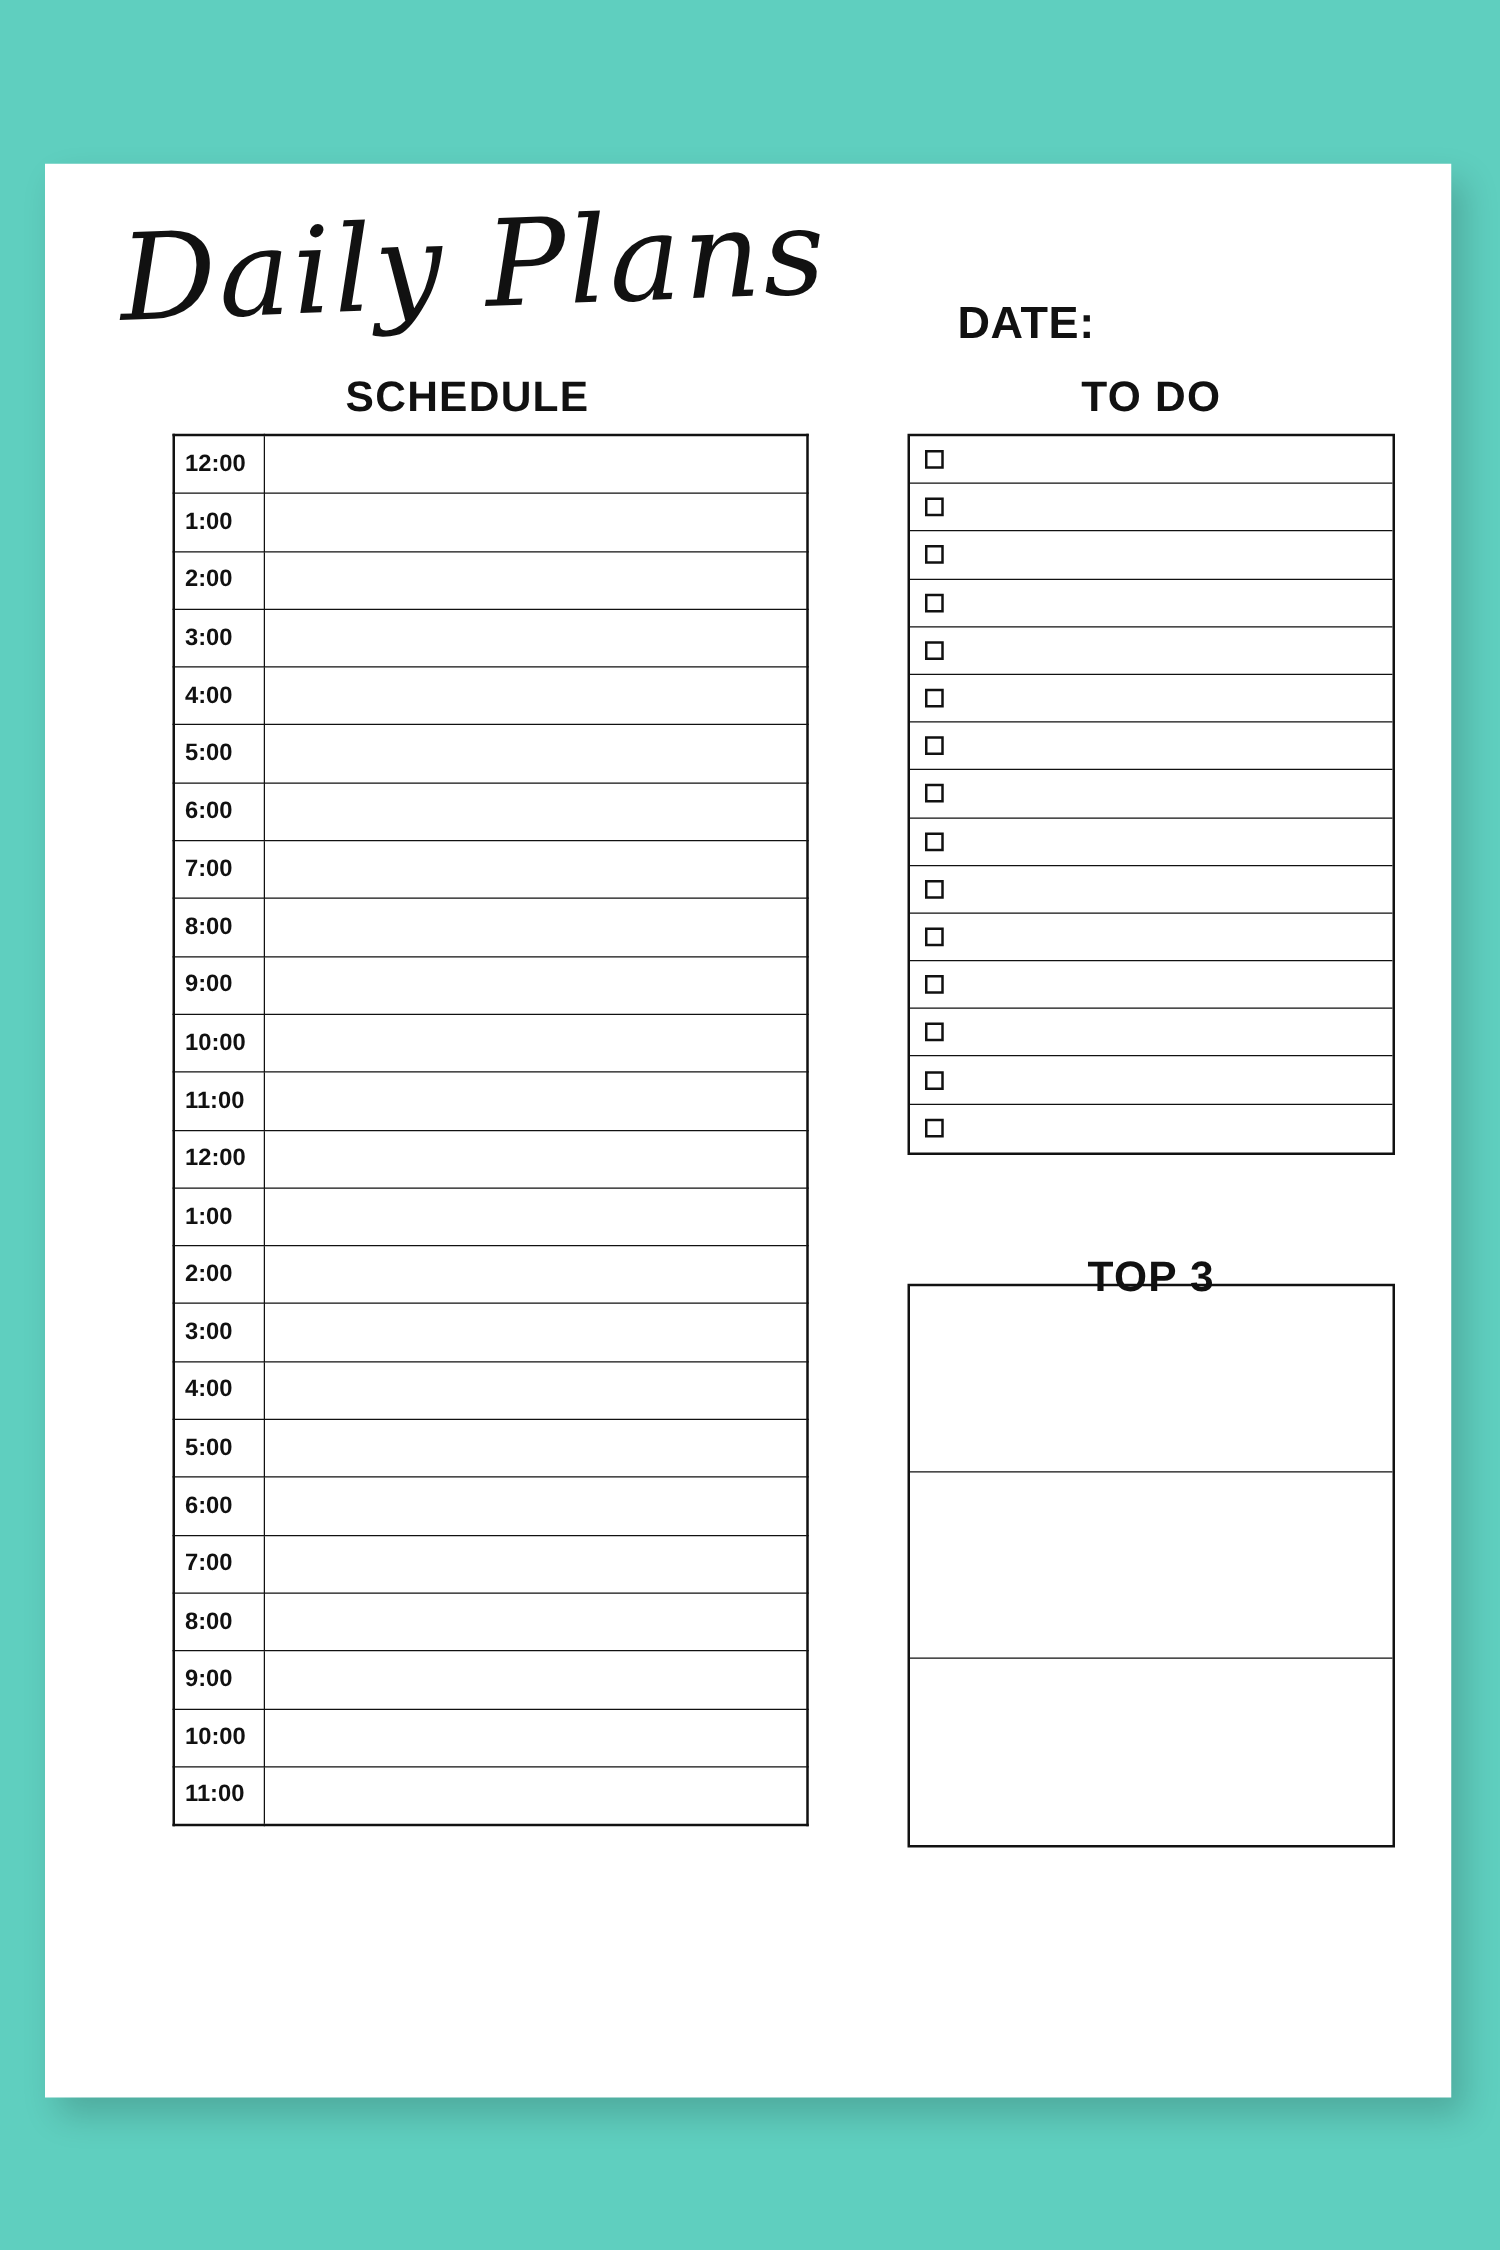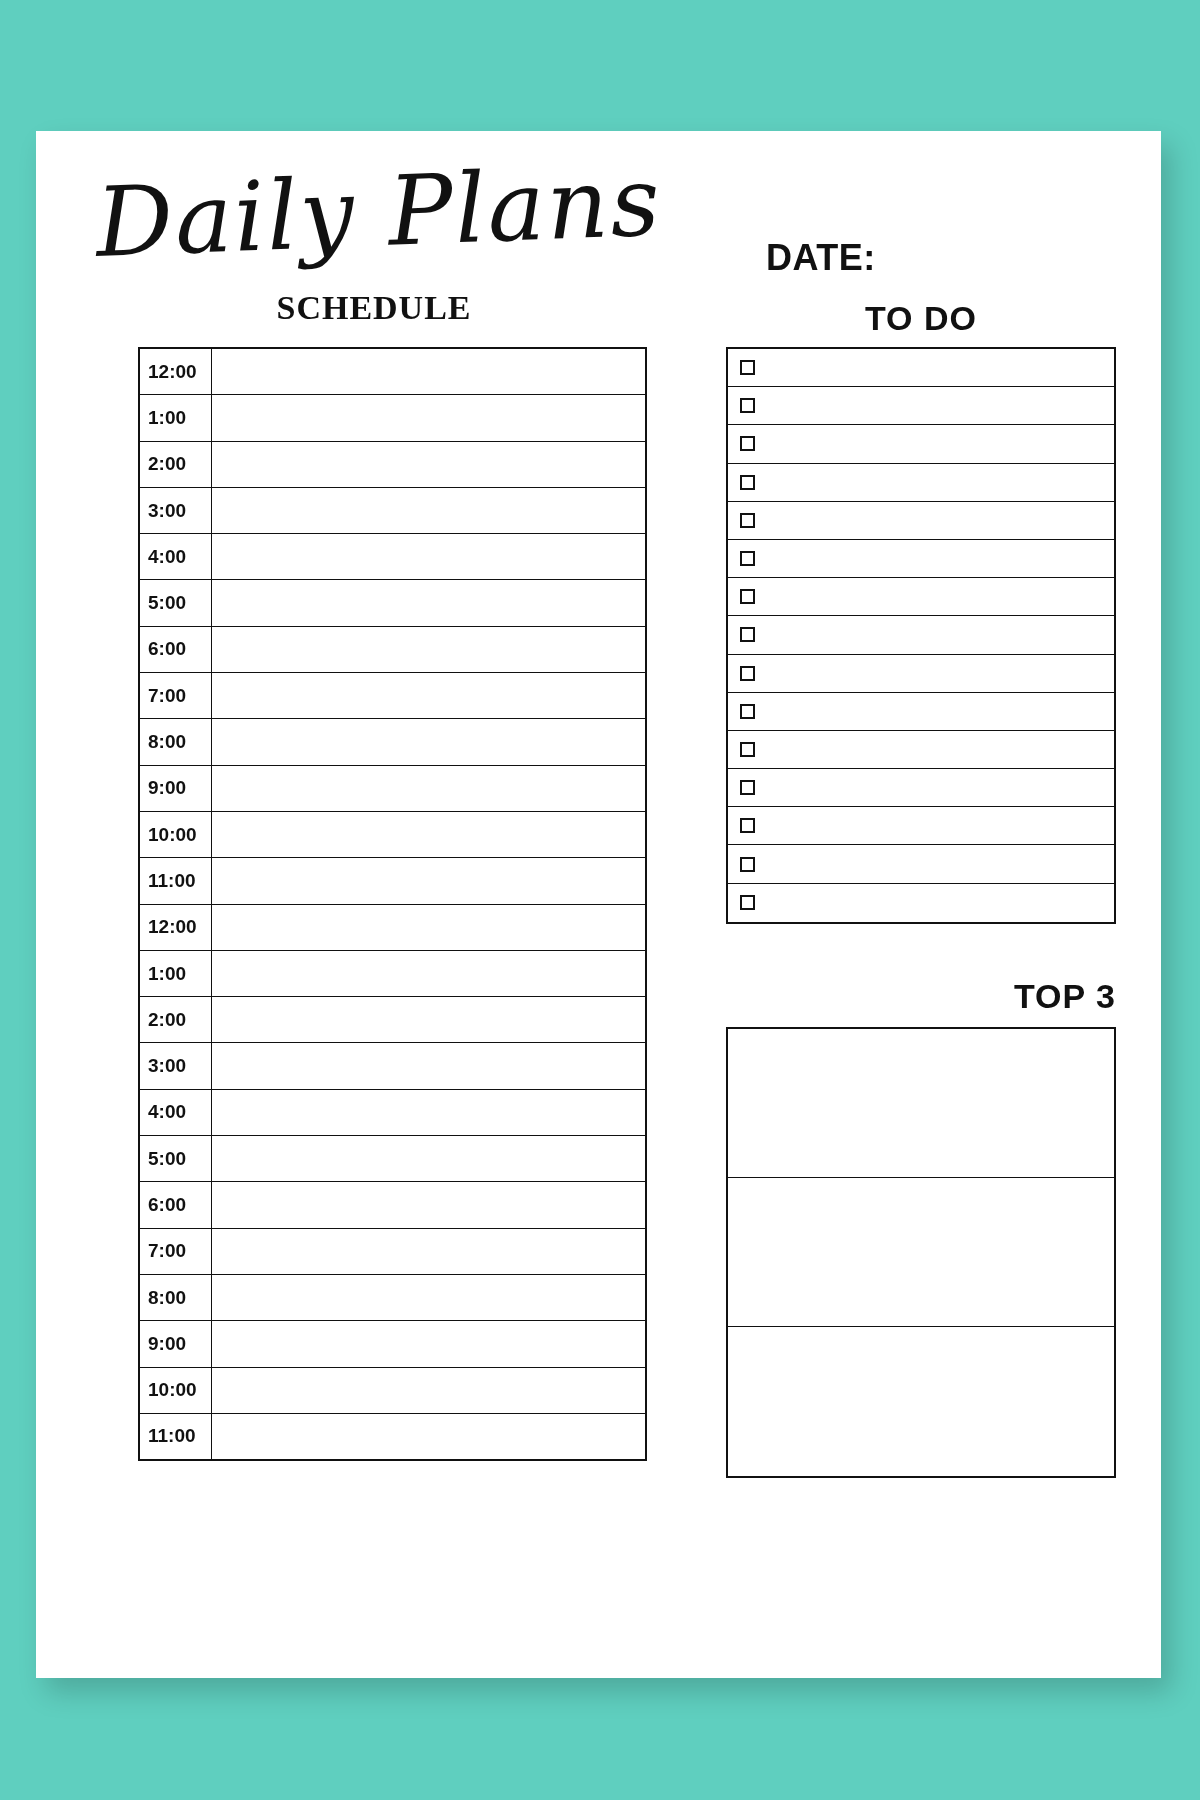--- a/index.html
+++ b/index.html
@@ -72,34 +72,32 @@
   .col-heading {
     position: absolute;
     font-size: 34px;
     font-weight: 700;
     color: #111111;
     letter-spacing: 1px;
     text-align: center;
   }
   #schedule-heading {
     left: 24px;
-    top: 128px;
+    top: 138px;
     width: 516px;
-    font-family: Liberation Serif, serif;
   }
   #todo-heading {
     left: 634px;
     top: 138px;
     width: 390px;
   }
   #top3-heading {
     left: 634px;
-    top: 816px;
+    top: 842px;
     width: 390px;
-    text-align: right;
   }
 
   
   .schedule {
     position: absolute;
     left: 46px;
     top: 186px;
     width: 509px;
     border: 2px solid #111111;
     border-collapse: collapse;

